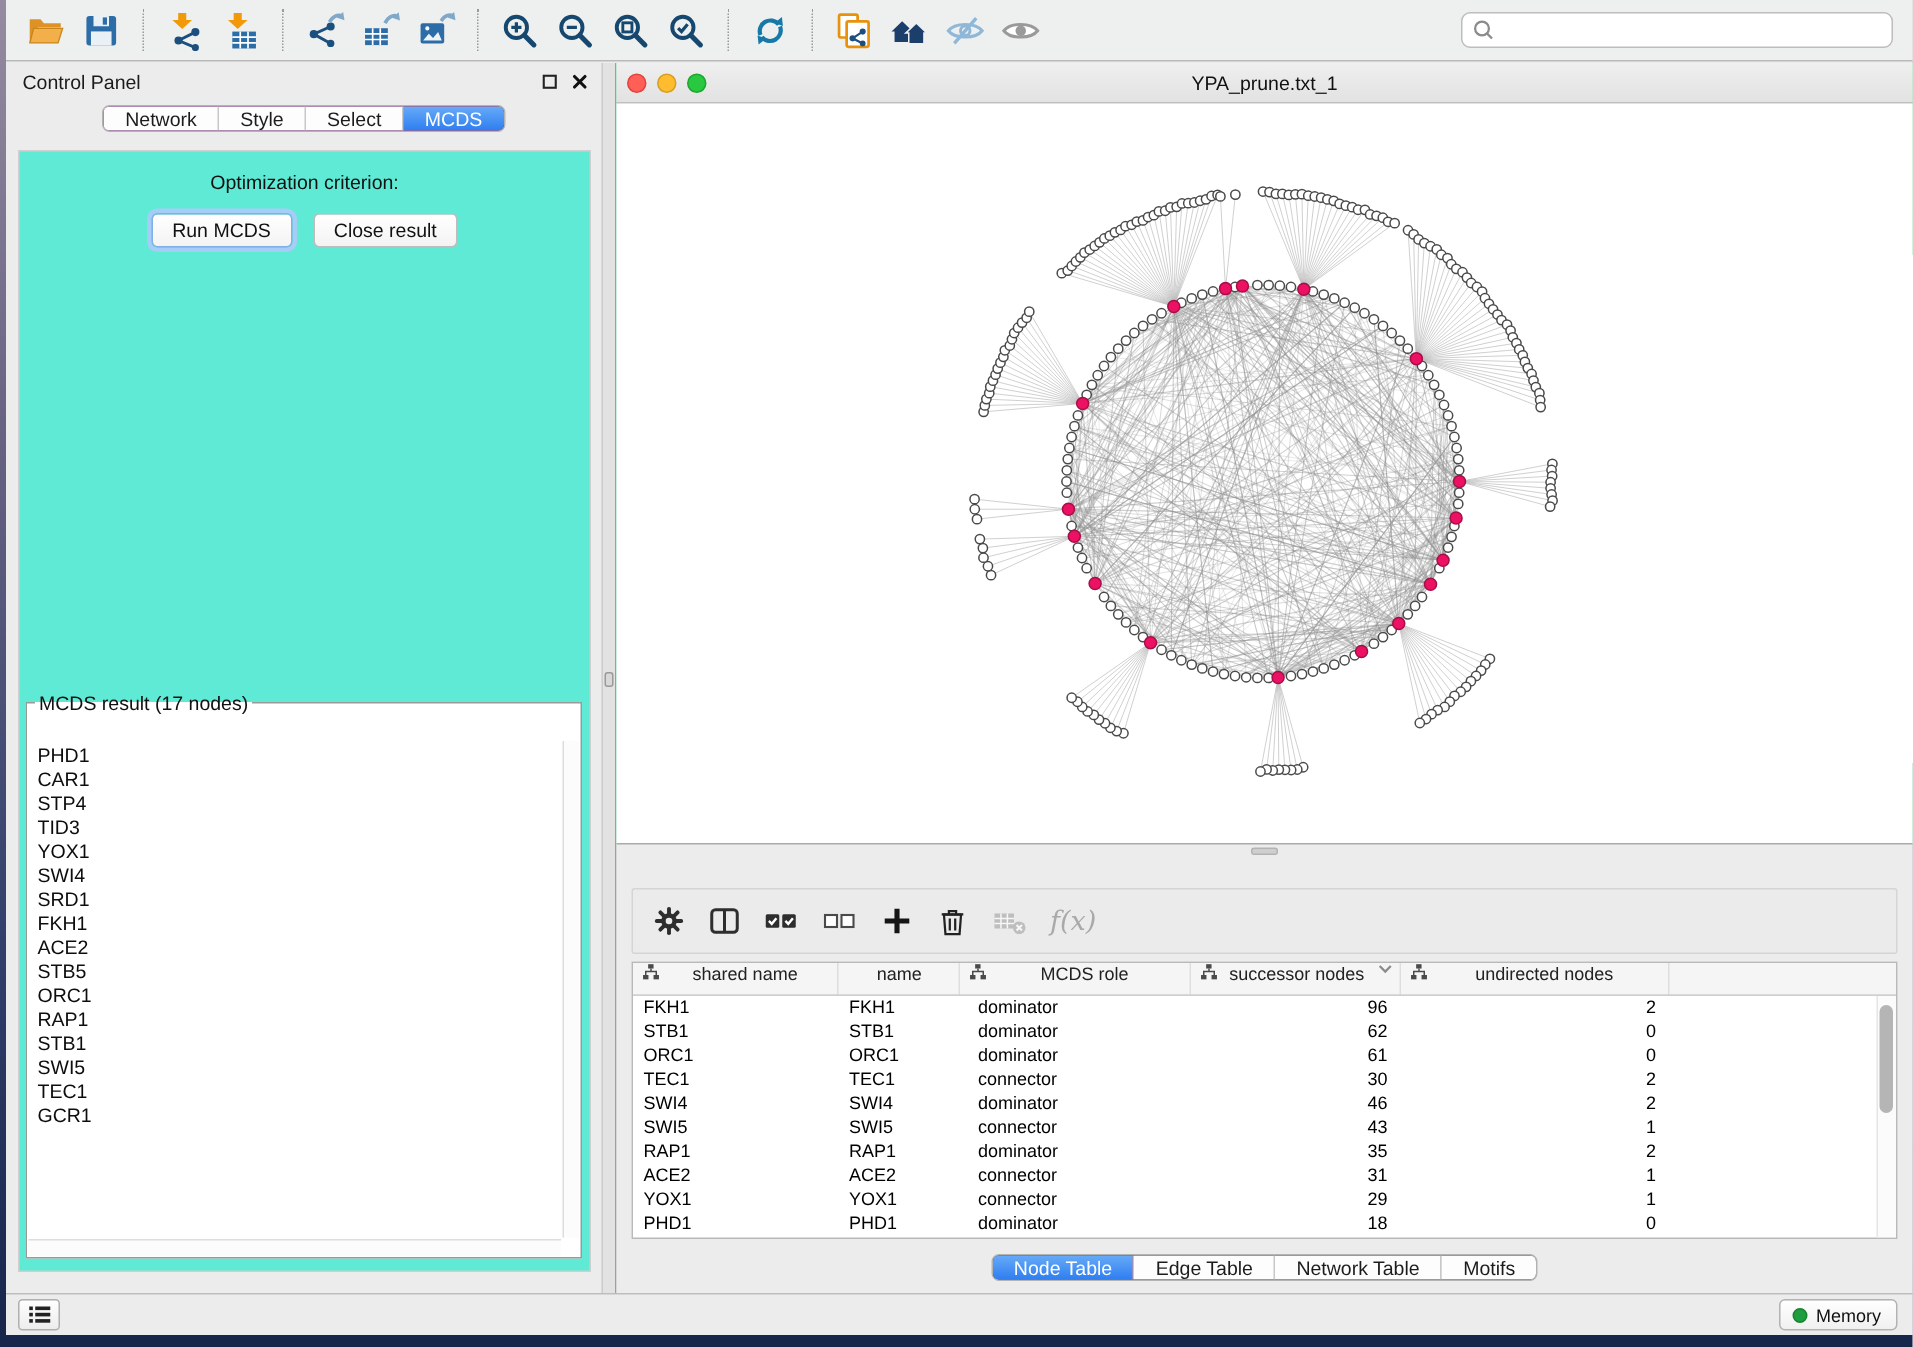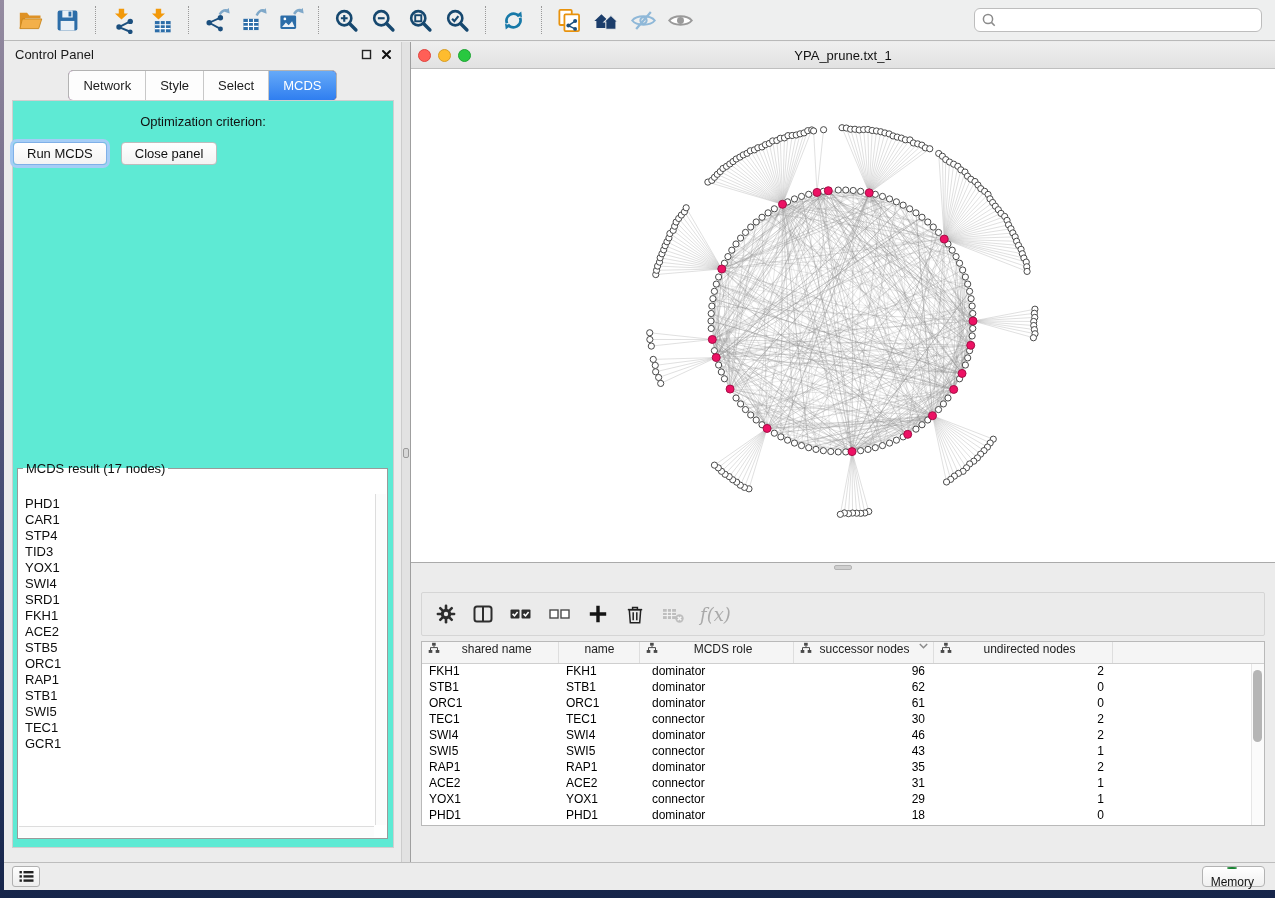--- a/index.html
+++ b/index.html
@@ -20,36 +20,36 @@
 
   
   .main { position:absolute; top:42px; left:0; right:0; bottom:28px; }
 
   
   .cp { position:absolute; left:0; top:0; width:397px; bottom:0; background:#ececec; }
   .panel-header { height:26px; line-height:26px; font-size:13px; color:#1a1a1a; padding-left:11px; position:relative; }
   .win-btns { position:absolute; right:9px; top:7px; display:flex; gap:9px; align-items:center; }
   .win-btns svg { display:block; }
   .tabs-row { position:absolute; top:28px; left:0; right:0; height:26px; display:flex; justify-content:center; }
-  .seg { display:inline-flex; height:31px; border:1px solid #b3b3b3; border-radius:5px;
+  .seg { display:inline-flex; height:18px; border:1px solid #b3b3b3; border-radius:5px;
     background:#701a75; overflow:hidden; }
   .seg-item { padding:0 14px; font-size:13px; color:#1c1c1c; display:flex; align-items:center;
     border-right:1px solid #c8c8c8; background:#fdfdfd; cursor:default; }
   .seg-item:last-child { border-right:none; }
   .seg-item.active { background:linear-gradient(#66aaf8,#2f7ef0); color:#fff; }
 
   .inner { position:absolute; left:8px; right:7px; top:58px; bottom:14px; background:#5eead4;
     border:1px solid #cfcfcf; }
   .opt-label { margin-top:13px; text-align:center; font-size:13px; color:#111; }
   .dropdown { margin:8px auto 0 auto; width:313px; height:23px; background:#fff; border:1px solid #b5b5b5;
     border-radius:4px; position:relative; font-size:13px; line-height:21px; padding-left:9px; color:#111; }
   .dropdown .stepper { position:absolute; right:0; top:-1px; bottom:-1px; width:19px;
     background:linear-gradient(#6fb0f9,#2d7be9); border-radius:0 4px 4px 0; display:flex;
     align-items:center; justify-content:center; }
-  .btn-row { margin-top:13px; display:flex; justify-content:flex-start; gap:14px; }
+  .btn-row { margin-top:13px; display:flex; justify-content:center; gap:14px; }
   .btn { height:23px; padding:0 13px; font-size:13px; color:#111; background:linear-gradient(#ffffff,#f3f3f3);
     border:1px solid #bdbdbd; border-radius:4px; }
   .btn.focused { box-shadow:0 0 0 3px #a6cdf6; border-color:#7fb0e8; }
 
   .mcds-fieldset { position:absolute; left:4px; right:5px; top:360px; bottom:8px; margin:0; padding:0;
     border:1px solid #9a9a9a; background:#fff; }
   .mcds-fieldset legend { font-size:13px; color:#111; margin-left:5px; padding:0 3px; }
   .mcds-list { position:absolute; top:18px; bottom:13px; left:1px; right:13px; overflow:hidden;
     padding:2px 0 0 6px; }
   .mcds-item { font-size:13px; line-height:16px; color:#0d0d0d; }
@@ -103,21 +103,21 @@
   .tp-tabs { position:absolute; bottom:0; left:0; right:0; height:34px; display:flex;
     justify-content:center; align-items:center; }
 
   
   .status { position:absolute; left:0; right:0; bottom:0; height:28px; background:#ececec;
     border-top:1px solid #bdbdbd; }
   .task-btn { position:absolute; left:8px; top:3px; width:28px; height:21px; background:linear-gradient(#fefefe,#ededed);
     border:1px solid #b0b0b0; border-radius:3px; display:flex; align-items:center; justify-content:center; }
   .mem-btn { position:absolute; right:10px; top:3px; height:21px; padding:0 10px 0 8px;
     background:linear-gradient(#ffffff,#f0f0f0); border:1px solid #b3b3b3; border-radius:4px;
-    display:flex; align-items:center; gap:6px; font-size:12px; color:#111;flex-direction:column; }
+    display:flex; align-items:center; gap:6px; font-size:12px; color:#111; }
   .mem-dot { width:10px; height:10px; border-radius:50%; background:#1e9e3e; border:1px solid #188231; }
 </style>
 </head>
 <body>
 
 <div class="desktop">
 <div class="app">
 
   <div class="toolbar">
     <svg class="tb-icon" viewBox="0 0 24 24">
@@ -243,21 +243,21 @@
               <span class="seg-item">Network</span>
               <span class="seg-item">Style</span>
               <span class="seg-item">Select</span>
               <span class="seg-item active">MCDS</span>
             </span>
           </div>
       <div class="inner">
         <div class="opt-label">Optimization criterion:</div>
         <div class="btn-row">
           <button class="btn focused">Run MCDS</button>
-          <button class="btn">Close panel</button>
+          <button class="btn">Close result</button>
         </div>
         <fieldset class="mcds-fieldset">
           <legend>MCDS result (17 nodes)</legend>
           <div class="mcds-list" id="mcds-list">
                 <div class="mcds-item">PHD1</div>
                 <div class="mcds-item">CAR1</div>
                 <div class="mcds-item">STP4</div>
                 <div class="mcds-item">TID3</div>
                 <div class="mcds-item">YOX1</div>
                 <div class="mcds-item">SWI4</div>
@@ -1396,20 +1396,28 @@
                     <td class="c2">dominator</td>
                     <td class="num">18</td>
                     <td class="num">0</td>
                     <td></td>
                   </tr>
                 </tbody>
               </table>
           <div class="tbl-track"></div>
           <div class="tbl-thumb"></div>
         </div>
+        <div class="tp-tabs">
+              <span class="seg" id="table-tabs">
+                <span class="seg-item active">Node Table</span>
+                <span class="seg-item">Edge Table</span>
+                <span class="seg-item">Network Table</span>
+                <span class="seg-item">Motifs</span>
+              </span>
+            </div>
       </div>
     </div>
   </div>
 
   <div class="status">
     <div class="task-btn">
       <svg width="15" height="13" viewBox="0 0 15 13">
         <g fill="#222">
           <rect x="0.5" y="1" width="2.4" height="2.4"></rect>
               <rect x="4.5" y="1" width="10" height="2.4"></rect>

